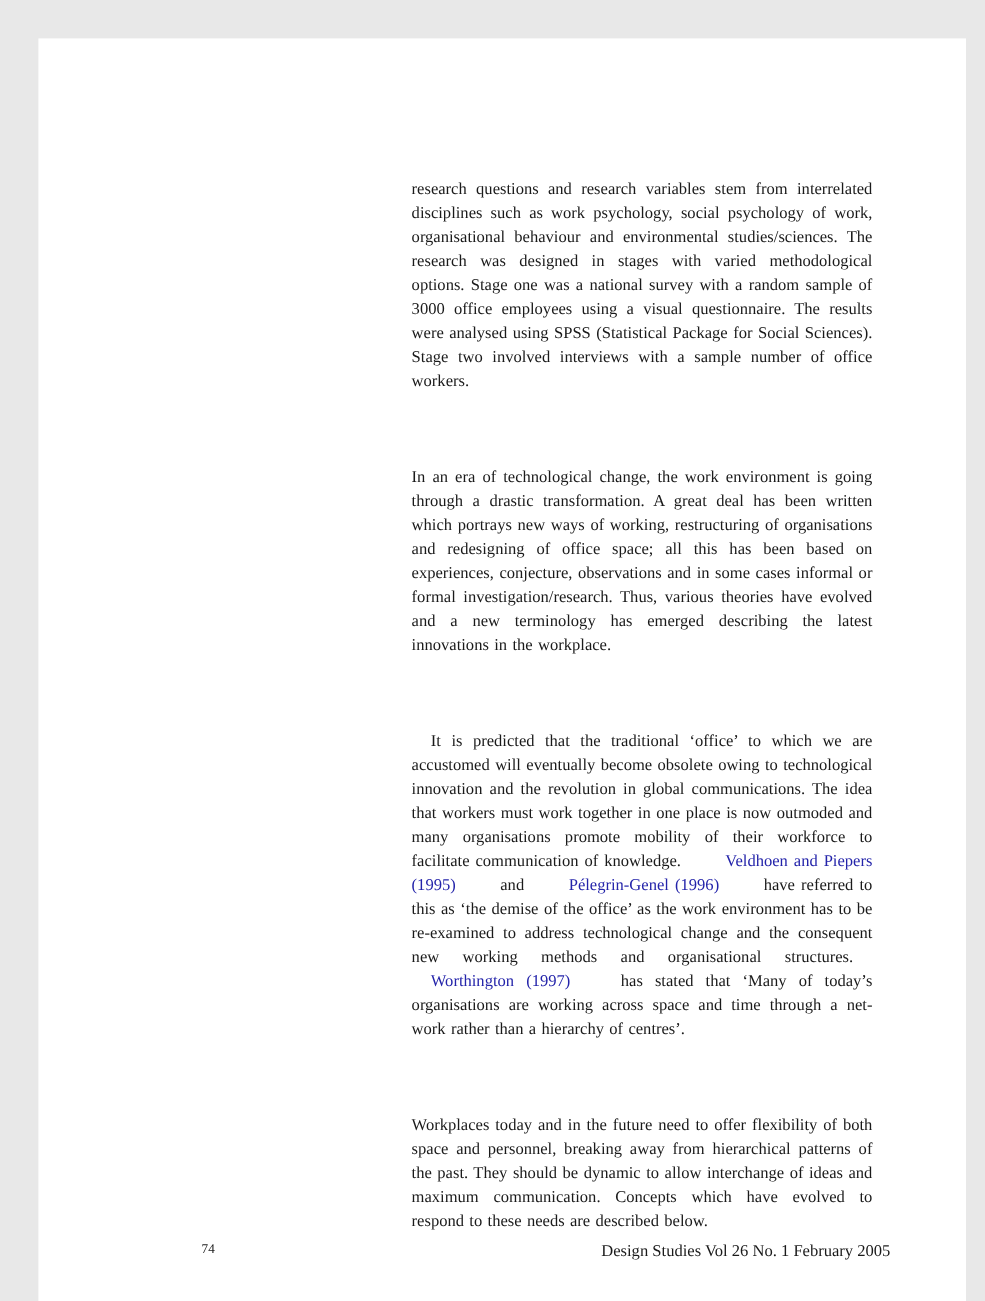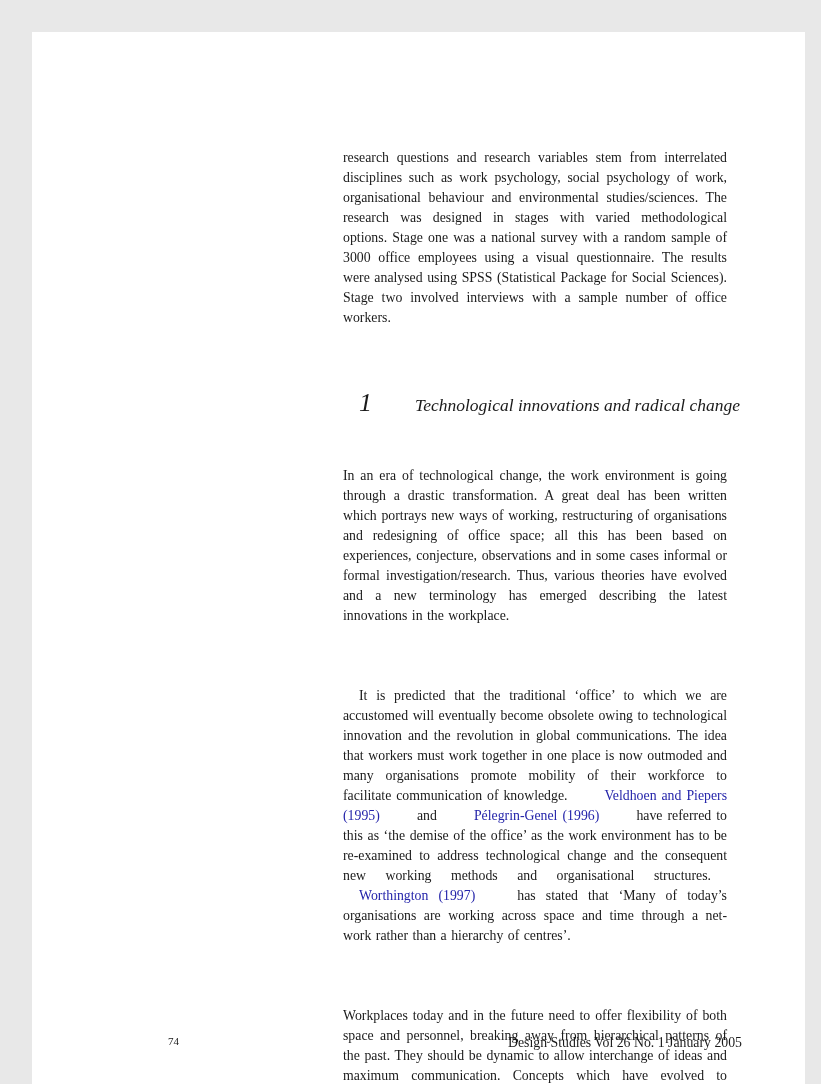--- a/index.html
+++ b/index.html
@@ -64,26 +64,25 @@
 </head>
 <body>
 
 <div class="page">
 
   <main class="text-column">
 
     <p class="para">research questions and research variables stem from interrelated disciplines such as work psychology, social psychology of work, organisational behaviour and environmental studies/sciences. The research was designed in stages with varied methodological options. Stage one was a national survey with a random sample of 3000 office employees using a visual questionnaire. The results were analysed using SPSS (Statistical Package for Social Sciences). Stage two involved interviews with a sample number of office workers.</p>
 
 
-    <h2 class="section-heading"><span class="section-number">1</span><span class="section-title">Technological innovations and radical change</span></h2>
 
     <p class="para no-top">In an era of technological change, the work environment is going through a drastic transformation. A great deal has been written which portrays new ways of working, restructuring of organisations and redesigning of office space; all this has been based on experiences, conjecture, observations and in some cases informal or formal investigation/research. Thus, various theories have evolved and a new terminology has emerged describing the latest innovations in the workplace.</p>
 
     <p class="para"><span>It is predicted that the traditional ‘office’ to which we are accustomed will eventually become obsolete owing to technological innovation and the revolution in global communications. The idea that workers must work together in one place is now outmoded and many organisations promote mobility of their workforce to facilitate communication of knowledge. </span><a class="cite-link">Veldhoen and Piepers (1995)</a><span> and </span><a class="cite-link">Pélegrin-Genel (1996)</a><span> have referred to this as ‘the demise of the office’ as the work environment has to be re-examined to address technological change and the consequent new working methods and organisational structures. </span><a class="cite-link">Worthington (1997)</a><span> has stated that ‘Many of today’s organisations are working across space and time through a net-work rather than a hierarchy of centres’.</span></p>
 
     <p class="para">Workplaces today and in the future need to offer flexibility of both space and personnel, breaking away from hierarchical patterns of the past. They should be dynamic to allow interchange of ideas and maximum communication. Concepts which have evolved to respond to these needs are described below.</p>
 
   </main>
 
   <span class="page-number">74</span>
-  <span class="journal-info">Design Studies Vol 26 No. 1 January 2005</span>
+  <span class="journal-info">Design Studies Vol 26 No. 1 February 2005</span>
 
 </div>
 
 </body></html>

